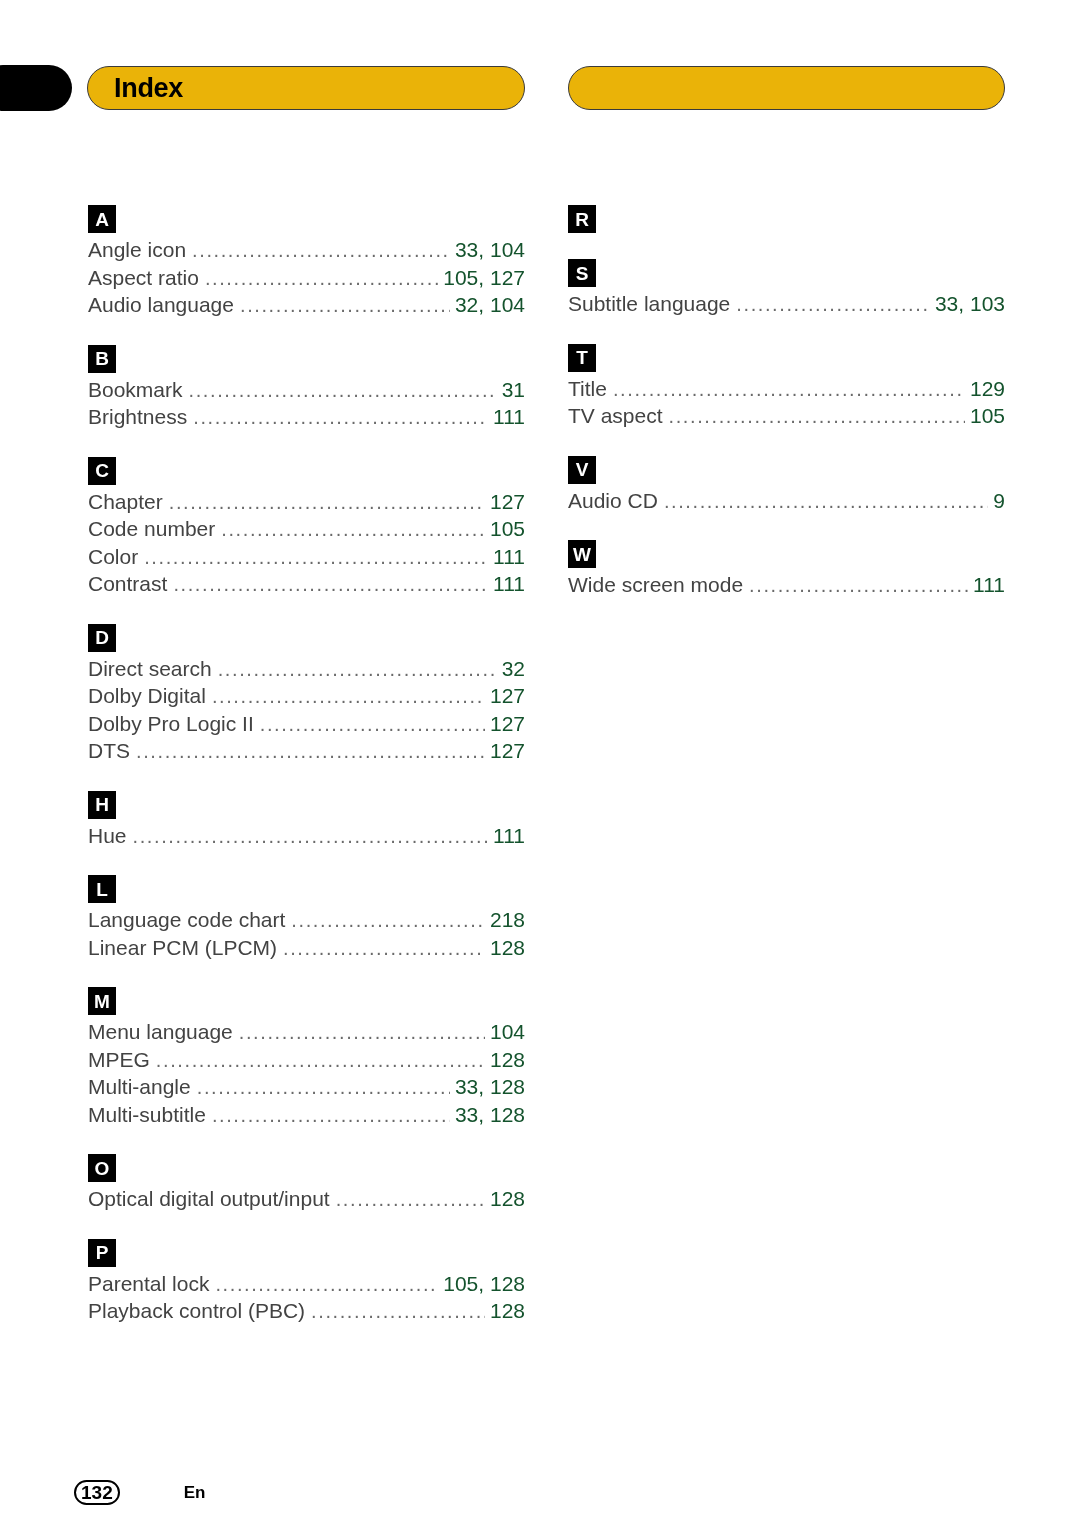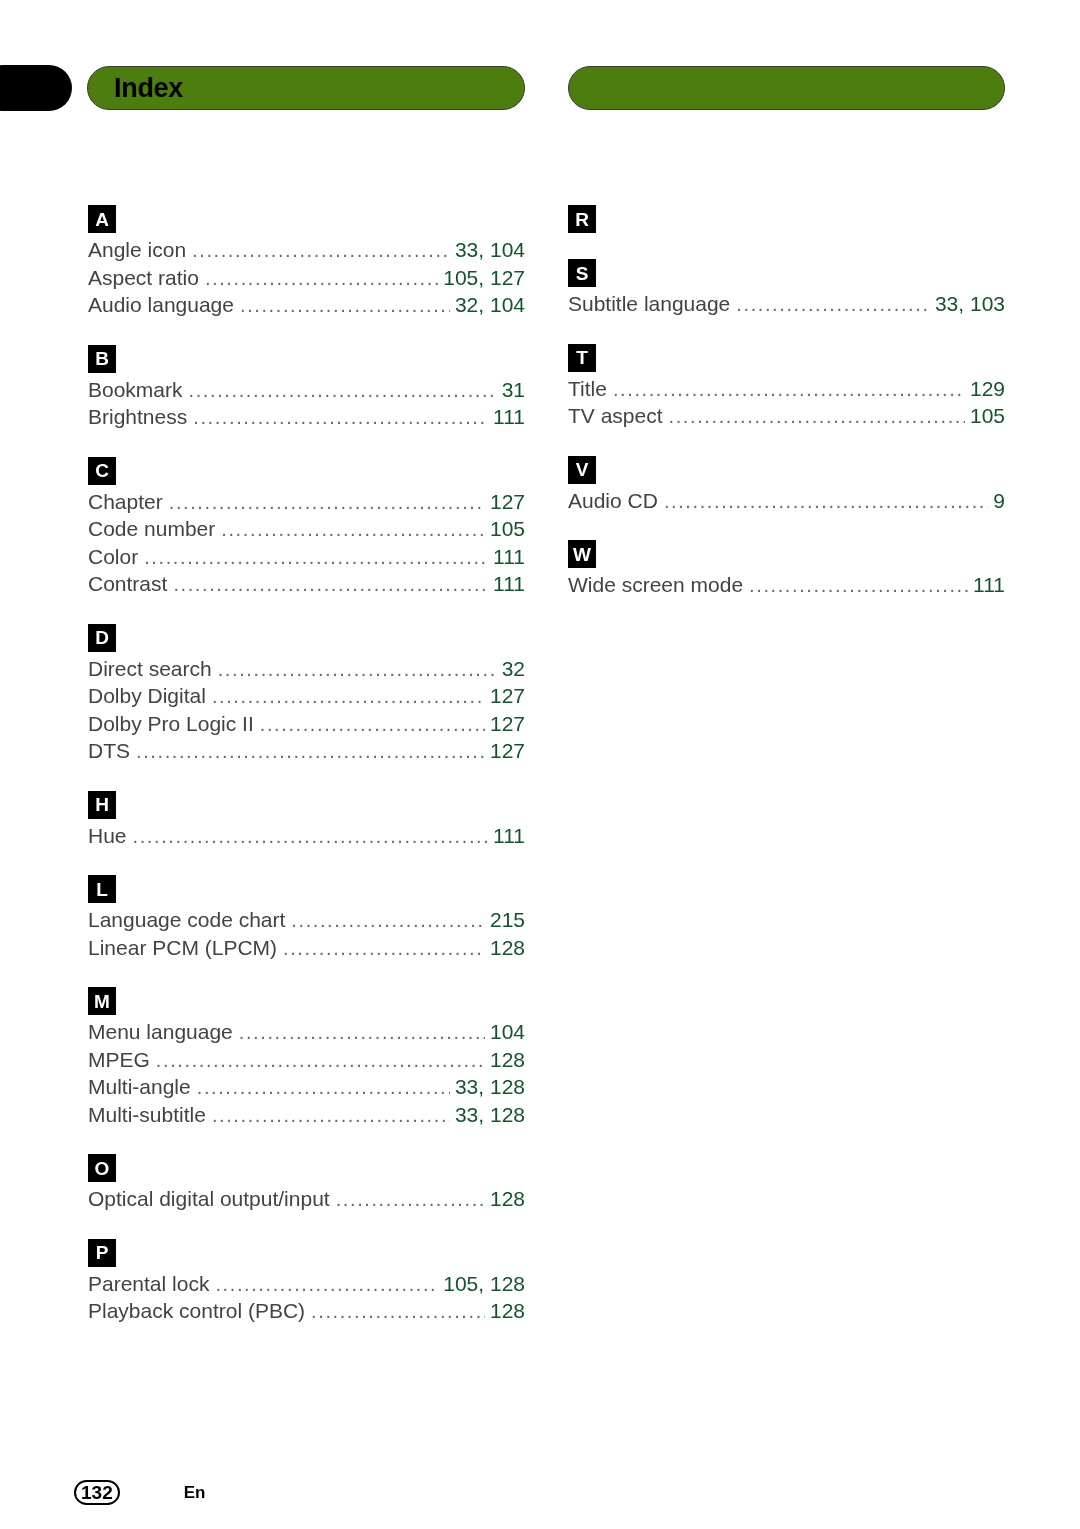--- a/index.html
+++ b/index.html
@@ -27,21 +27,21 @@
     height: 46px;
     background: #000000;
     border-radius: 23px;
   }
   .header-box {
     position: absolute;
     top: 66px;
     height: 44px;
     border: 1.6px solid #3a3a3a;
     border-radius: 22px;
-    background: #4d7c0f;
+    background: #eab308;
     box-sizing: border-box;
   }
   .header-box.left {
     left: 87px;
     width: 438px;
   }
   .header-box.right {
     left: 568px;
     width: 437px;
   }
@@ -261,21 +261,21 @@
             <span class="entry-pages">111</span>
           </li>
         </ul>
       </div>
       <div class="section">
         <div class="letter-badge">L</div>
         <ul class="entry-list">
           <li class="entry">
             <span class="entry-term">Language code chart</span>
             <span class="entry-leader"></span>
-            <span class="entry-pages">215</span>
+            <span class="entry-pages">218</span>
           </li>
           <li class="entry">
             <span class="entry-term">Linear PCM (LPCM)</span>
             <span class="entry-leader"></span>
             <span class="entry-pages">128</span>
           </li>
         </ul>
       </div>
       <div class="section">
         <div class="letter-badge">M</div>

